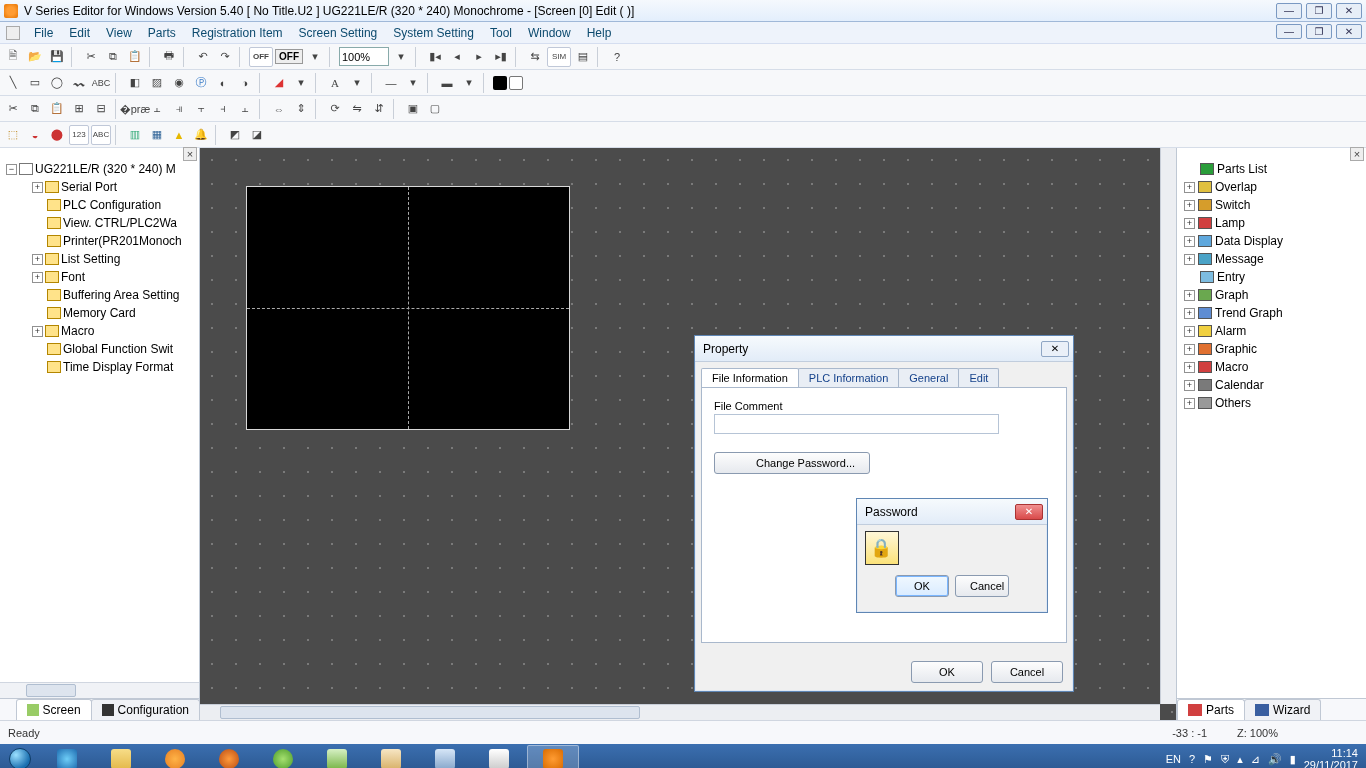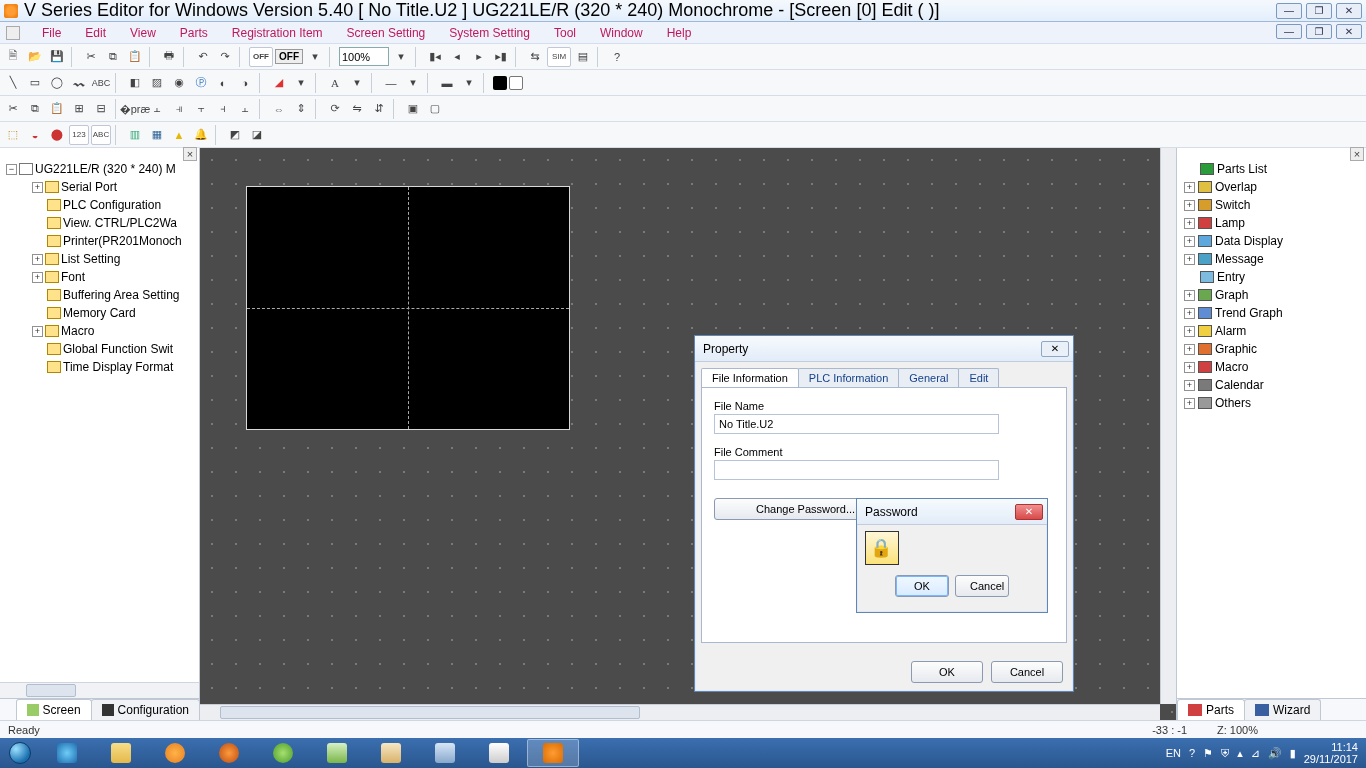--- a/index.html
+++ b/index.html
@@ -1,22 +1,22 @@
 <!DOCTYPE html>
 <html><head>
 <meta charset="utf-8">
 <style>
 * { box-sizing: border-box; margin: 0; padding: 0; font-family: "Segoe UI", Tahoma, sans-serif; }
 body { width: 1366px; height: 768px; overflow: hidden; background: #fff; font-size: 12px; position: relative; }
 .titlebar { height: 22px; background: linear-gradient(#f5f9fd,#e3eefc); border-bottom: 1px solid #a0b8d8; display: flex; align-items: center; padding: 0 4px; }
 .titlebar .app-icon { width: 14px; height: 14px; background: radial-gradient(circle,#ff9c33 40%,#e57300 100%); border-radius: 2px; margin-right: 6px; }
-.titlebar .title { flex: 1; font-size: 18px; color: #000; }
+.titlebar .title { flex: 1; font-size: 12px; color: #000; }
 .winbtn { width: 26px; height: 16px; margin-left: 4px; background:#e7eef7; border:1px solid #7a99c2; border-radius:2px; display:flex; align-items:center; justify-content:center; font-size:10px; color:#335; }
 .menubar { height: 22px; background:#eef3fb; border-bottom:1px solid #d5def0; display:flex; align-items:center; padding:0 6px; position:relative;}
-.menubar .menu { padding: 3px 8px; color:#be185d; cursor:default;margin-left:8px;}
+.menubar .menu { padding: 3px 8px; color:#0c4a6e; cursor:default;}
 .menubar .sys-icon { width:14px; height:14px; background:#eee; border:1px solid #aaa; margin-right:6px;}
 .menubar .mdi-btns{position:absolute; right:4px; top:2px; display:flex;}
 .menubar .mdi-btns .winbtn{height:15px;}
 .toolbar { height:26px; background:#f7f8fa; border-bottom:1px solid #d6dde8; display:flex; align-items:center; padding:0 3px; gap:2px;}
 .tbtn{width:20px;height:20px;border:1px solid transparent;display:flex;align-items:center;justify-content:center;font-size:11px;color:#444;border-radius:2px;}
 .tbtn.box{border:1px solid #c0c8d8;background:#fff;}
 .tsep{width:6px;height:20px;border-left:1px solid #c9cfd8;margin:0 2px;}
 .zoom-sel{width:50px;height:19px;border:1px solid #8aa;background:#fff;font-size:11px;padding:0 2px;}
 .off-toggle{padding:1px 3px;border:1px solid #999;background:#eee;font-size:10px;font-weight:bold;}
 .workspace{display:flex;height:calc(100% - 22px - 22px - 26px - 26px - 26px - 26px - 18px - 30px);}
@@ -43,21 +43,21 @@
 .v-scroll{position:absolute;right:0;top:0;bottom:16px;width:16px;background:#eceef2;border-left:1px solid #c8ced8;}
 .h-scroll{position:absolute;left:0;right:16px;bottom:0;height:16px;background:#eceef2;border-top:1px solid #c8ced8;}
 .h-scroll .thumb{position:absolute;left:20px;top:1px;width:420px;height:13px;background:#dde4ee;border:1px solid #b0bed0;border-radius:2px;}
 .right-pane{width:190px;border-left:1px solid #bfc8d4;display:flex;flex-direction:column;position:relative;background:#fff;}
 .right-pane .closer{position:absolute;right:2px;top:-1px;width:14px;height:14px;font-size:11px;text-align:center;color:#444;border:1px solid #aaa;background:#eee;}
 .right-list{flex:1;overflow:auto;padding:6px 4px;margin-top:6px;}
 .r-row{display:flex;align-items:center;height:18px;gap:3px;padding-left:3px;}
 .r-row .exp{width:11px;height:11px;border:1px solid #919191;font-size:9px;line-height:9px;text-align:center;color:#333;background:#fff;}
 .ric{width:14px;height:12px;border:1px solid #555;}
 .right-tabs{height:22px;display:flex;border-top:1px solid #c0c8d4;background:#f7f8fb;}
-.statusbar{height:18px;background:#f7f8fb;border-top:1px solid #d0d6e0;display:flex;align-items:center;font-size:11px;color:#333;padding:0 8px;}
+.statusbar{height:24px;background:#f7f8fb;border-top:1px solid #d0d6e0;display:flex;align-items:center;font-size:11px;color:#333;padding:0 8px;}
 .statusbar .sp{flex:1;}
 .taskbar{height:30px;background:linear-gradient(#3b6fb0,#2a568e);display:flex;align-items:center;}
 .start-orb{width:40px;height:30px;display:flex;align-items:center;justify-content:center;}
 .orb{width:22px;height:22px;border-radius:50%;background:radial-gradient(circle at 30% 30%,#9be0ff,#1a6fb0 70%);border:1px solid #0d3c66;}
 .task-btn{width:52px;height:28px;margin:1px 1px;border-radius:2px;display:flex;align-items:center;justify-content:center;}
 .task-btn .ic{width:20px;height:20px;border-radius:3px;}
 .tray{margin-left:auto;display:flex;align-items:center;color:#fff;font-size:11px;gap:8px;padding-right:8px;}
 .tray .clock{text-align:right;line-height:12px;}
 .dialog{position:absolute;background:#f0f0f0;border:1px solid #5f86b4;box-shadow:0 0 0 1px #dfe8f4 inset;}
 .dialog.property{left:494px;top:187px;width:380px;height:357px;}
@@ -316,24 +316,20 @@
         <div class="x">✕</div>
       </div>
       <div class="tabs">
         <div class="tab active">File Information</div>
         <div class="tab">PLC Information</div>
         <div class="tab">General</div>
         <div class="tab">Edit</div>
       </div>
       <div class="tab-body">
         <div class="fld-group">
-          <span class="fld-label">File Name</span>
-          <input class="fld-input" value="No Title.U2" style="">
-        </div>
-        <div class="fld-group">
           <span class="fld-label">File Comment</span>
           <input class="fld-input" value="" style="">
         </div>
         <button class="btn chg-pw">Change Password...</button>
       </div>
       <div class="dlg-buttons">
         <button class="btn">OK</button>
         <button class="btn">Cancel</button>
       </div>
     </div>
@@ -437,21 +433,21 @@
           <span>Wizard</span>
         </div>
     </div>
   </div>
 </div>
 
 <div class="statusbar">
   <span>Ready</span>
   <span class="sp"></span>
   <span style="margin-right:30px;">-33 : -1</span>
-  <span style="margin-right:100px;">Z: 100%</span>
+  <span style="margin-right:80px;">Z: 100%</span>
 </div>
 
 <div class="taskbar">
   <div class="start-orb">
       <div class="orb"></div>
     </div>
   <div class="task-btn">
       <div class="ic" style="background:radial-gradient(circle,#6ecdf7,#1e6cb0);"></div>
     </div>
   <div class="task-btn">

